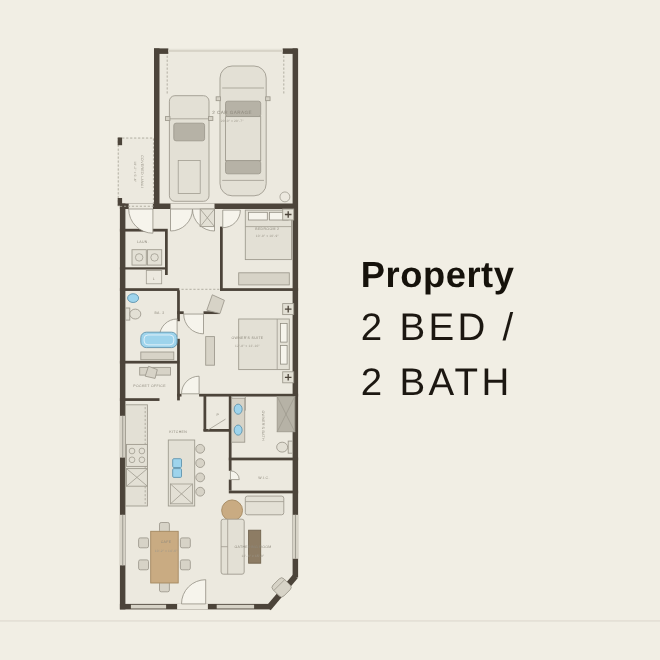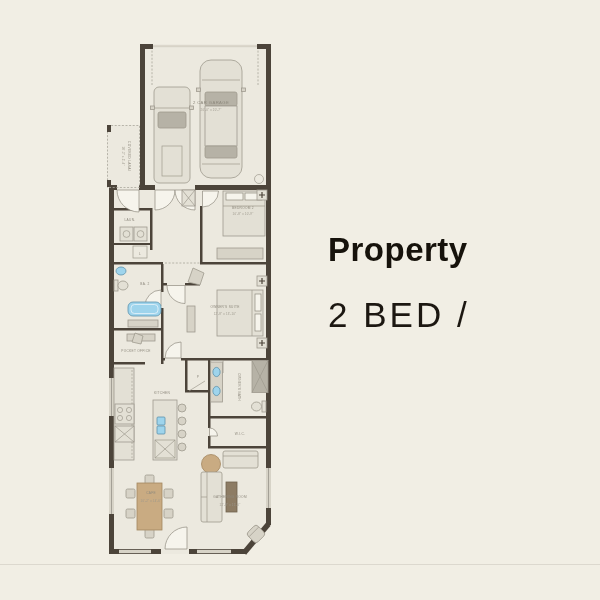--- a/index.html
+++ b/index.html
@@ -2,21 +2,21 @@
 <html><head>
 <meta charset="utf-8">
 <style>
   html,body{margin:0;padding:0;}
   .page{position:relative;width:600px;height:600px;background:#f1eee4;overflow:hidden;
         font-family:"Liberation Sans", sans-serif;}
   .divider{position:absolute;left:0;top:564px;width:600px;height:1px;background:#dcd8ce;}
   .plan{position:absolute;left:105px;top:40px;width:170px;height:518px;}
   .info{position:absolute;left:328px;top:232px;width:212px;text-align:left;color:#16120b;}
   .info .title{font-size:33px;font-weight:700;letter-spacing:.5px;line-height:1.1;}
-  .info .spec{font-size:35px;font-weight:400;letter-spacing:3px;color:#1c1711;margin-top:28px;line-height:1.1;}
+  .info .spec{font-size:35px;font-weight:400;letter-spacing:3px;color:#1c1711;margin-top:11px;line-height:1.1;}
   
   svg{display:block;}
   .floor{fill:#ece9df;}
   .wall{fill:#4c443a;}
   .part{fill:#4c443a;}
   .furn{fill:#e3e0d5;stroke:#9e9a8e;stroke-width:.8;}
   .furn2{fill:#d7d3c7;stroke:#9e9a8e;stroke-width:.8;}
   .dark{fill:#b6b2a6;stroke:#9e9a8e;stroke-width:.8;}
   .blue{fill:#9ed4ec;stroke:#5d93ad;stroke-width:.8;}
   .wood{fill:#c9ab82;stroke:#a3875f;stroke-width:.8;}
@@ -299,16 +299,17 @@
       <text class="lblsm" x="125" y="458">GATHERING ROOM</text>
       <text class="dim" x="125" y="466">12'-8" x 15'-0"</text>
     </g>
 
   </svg>
   </div>
 
   <div class="info">
     <div class="title">Property</div>
     <div class="spec">2 BED /</div>
+    <div class="spec">2 BATH</div>
   </div>
 
   <div class="divider"></div>
 </div>
 
 </body></html>

